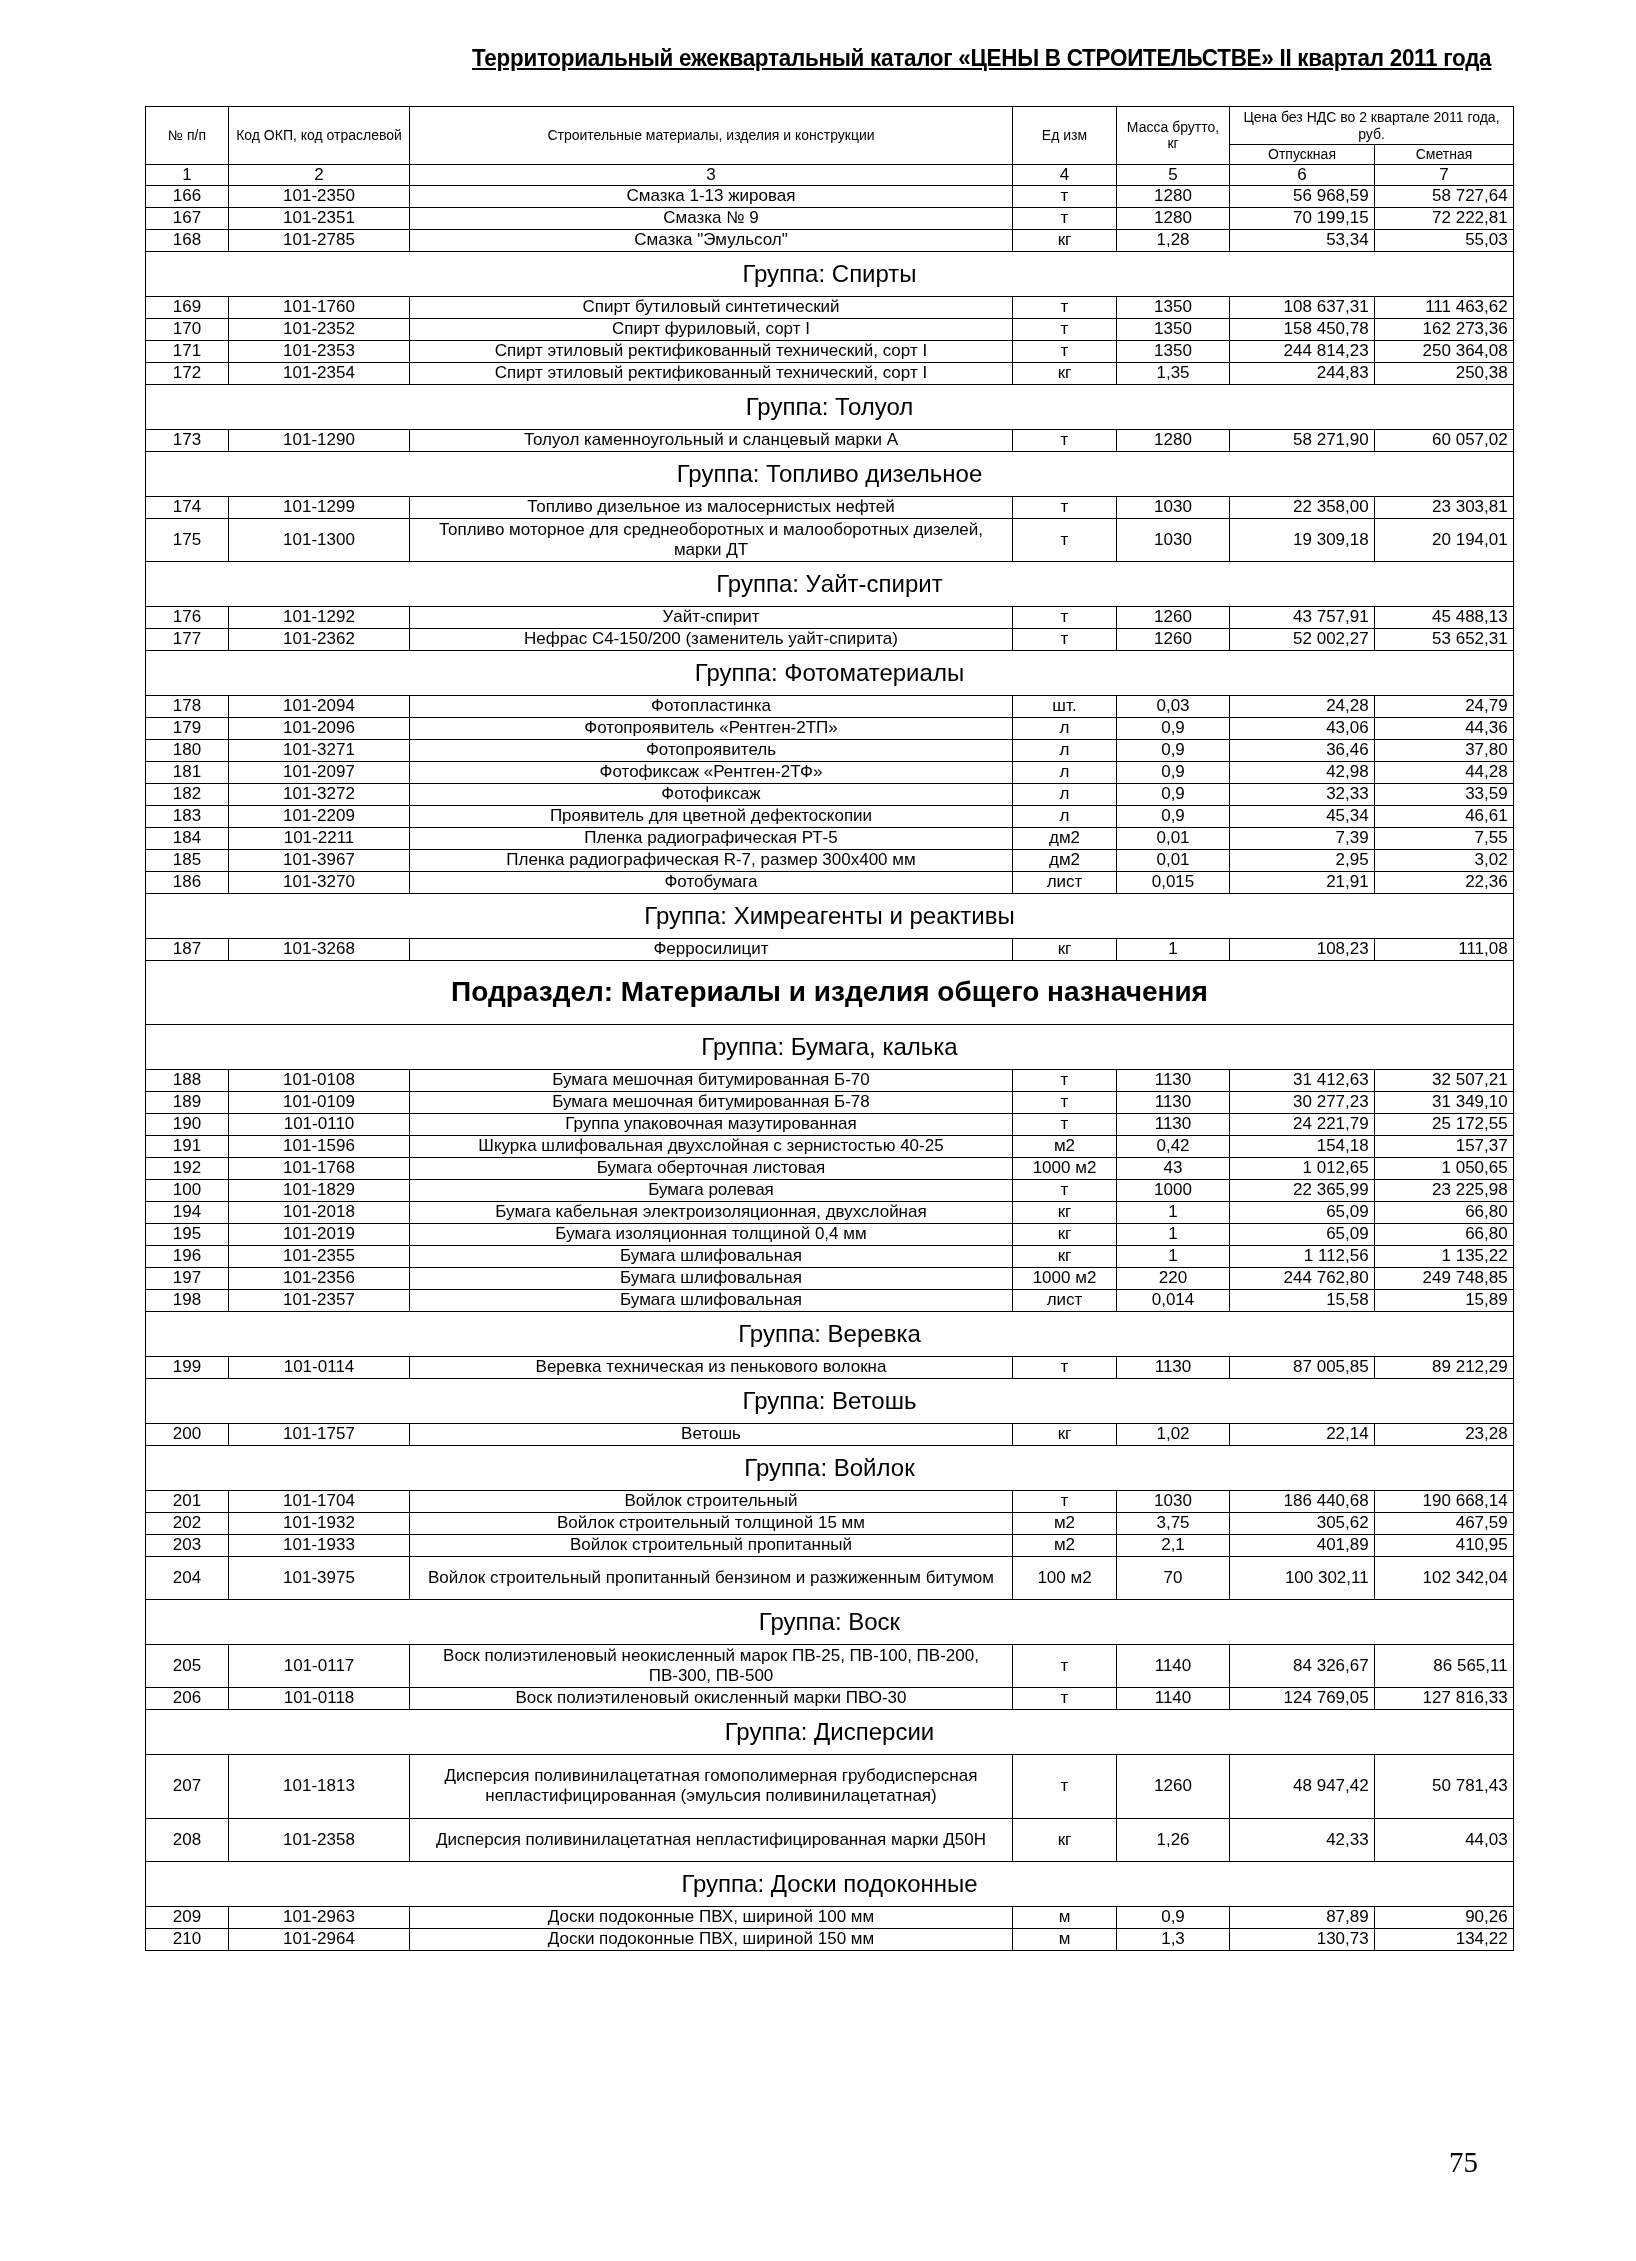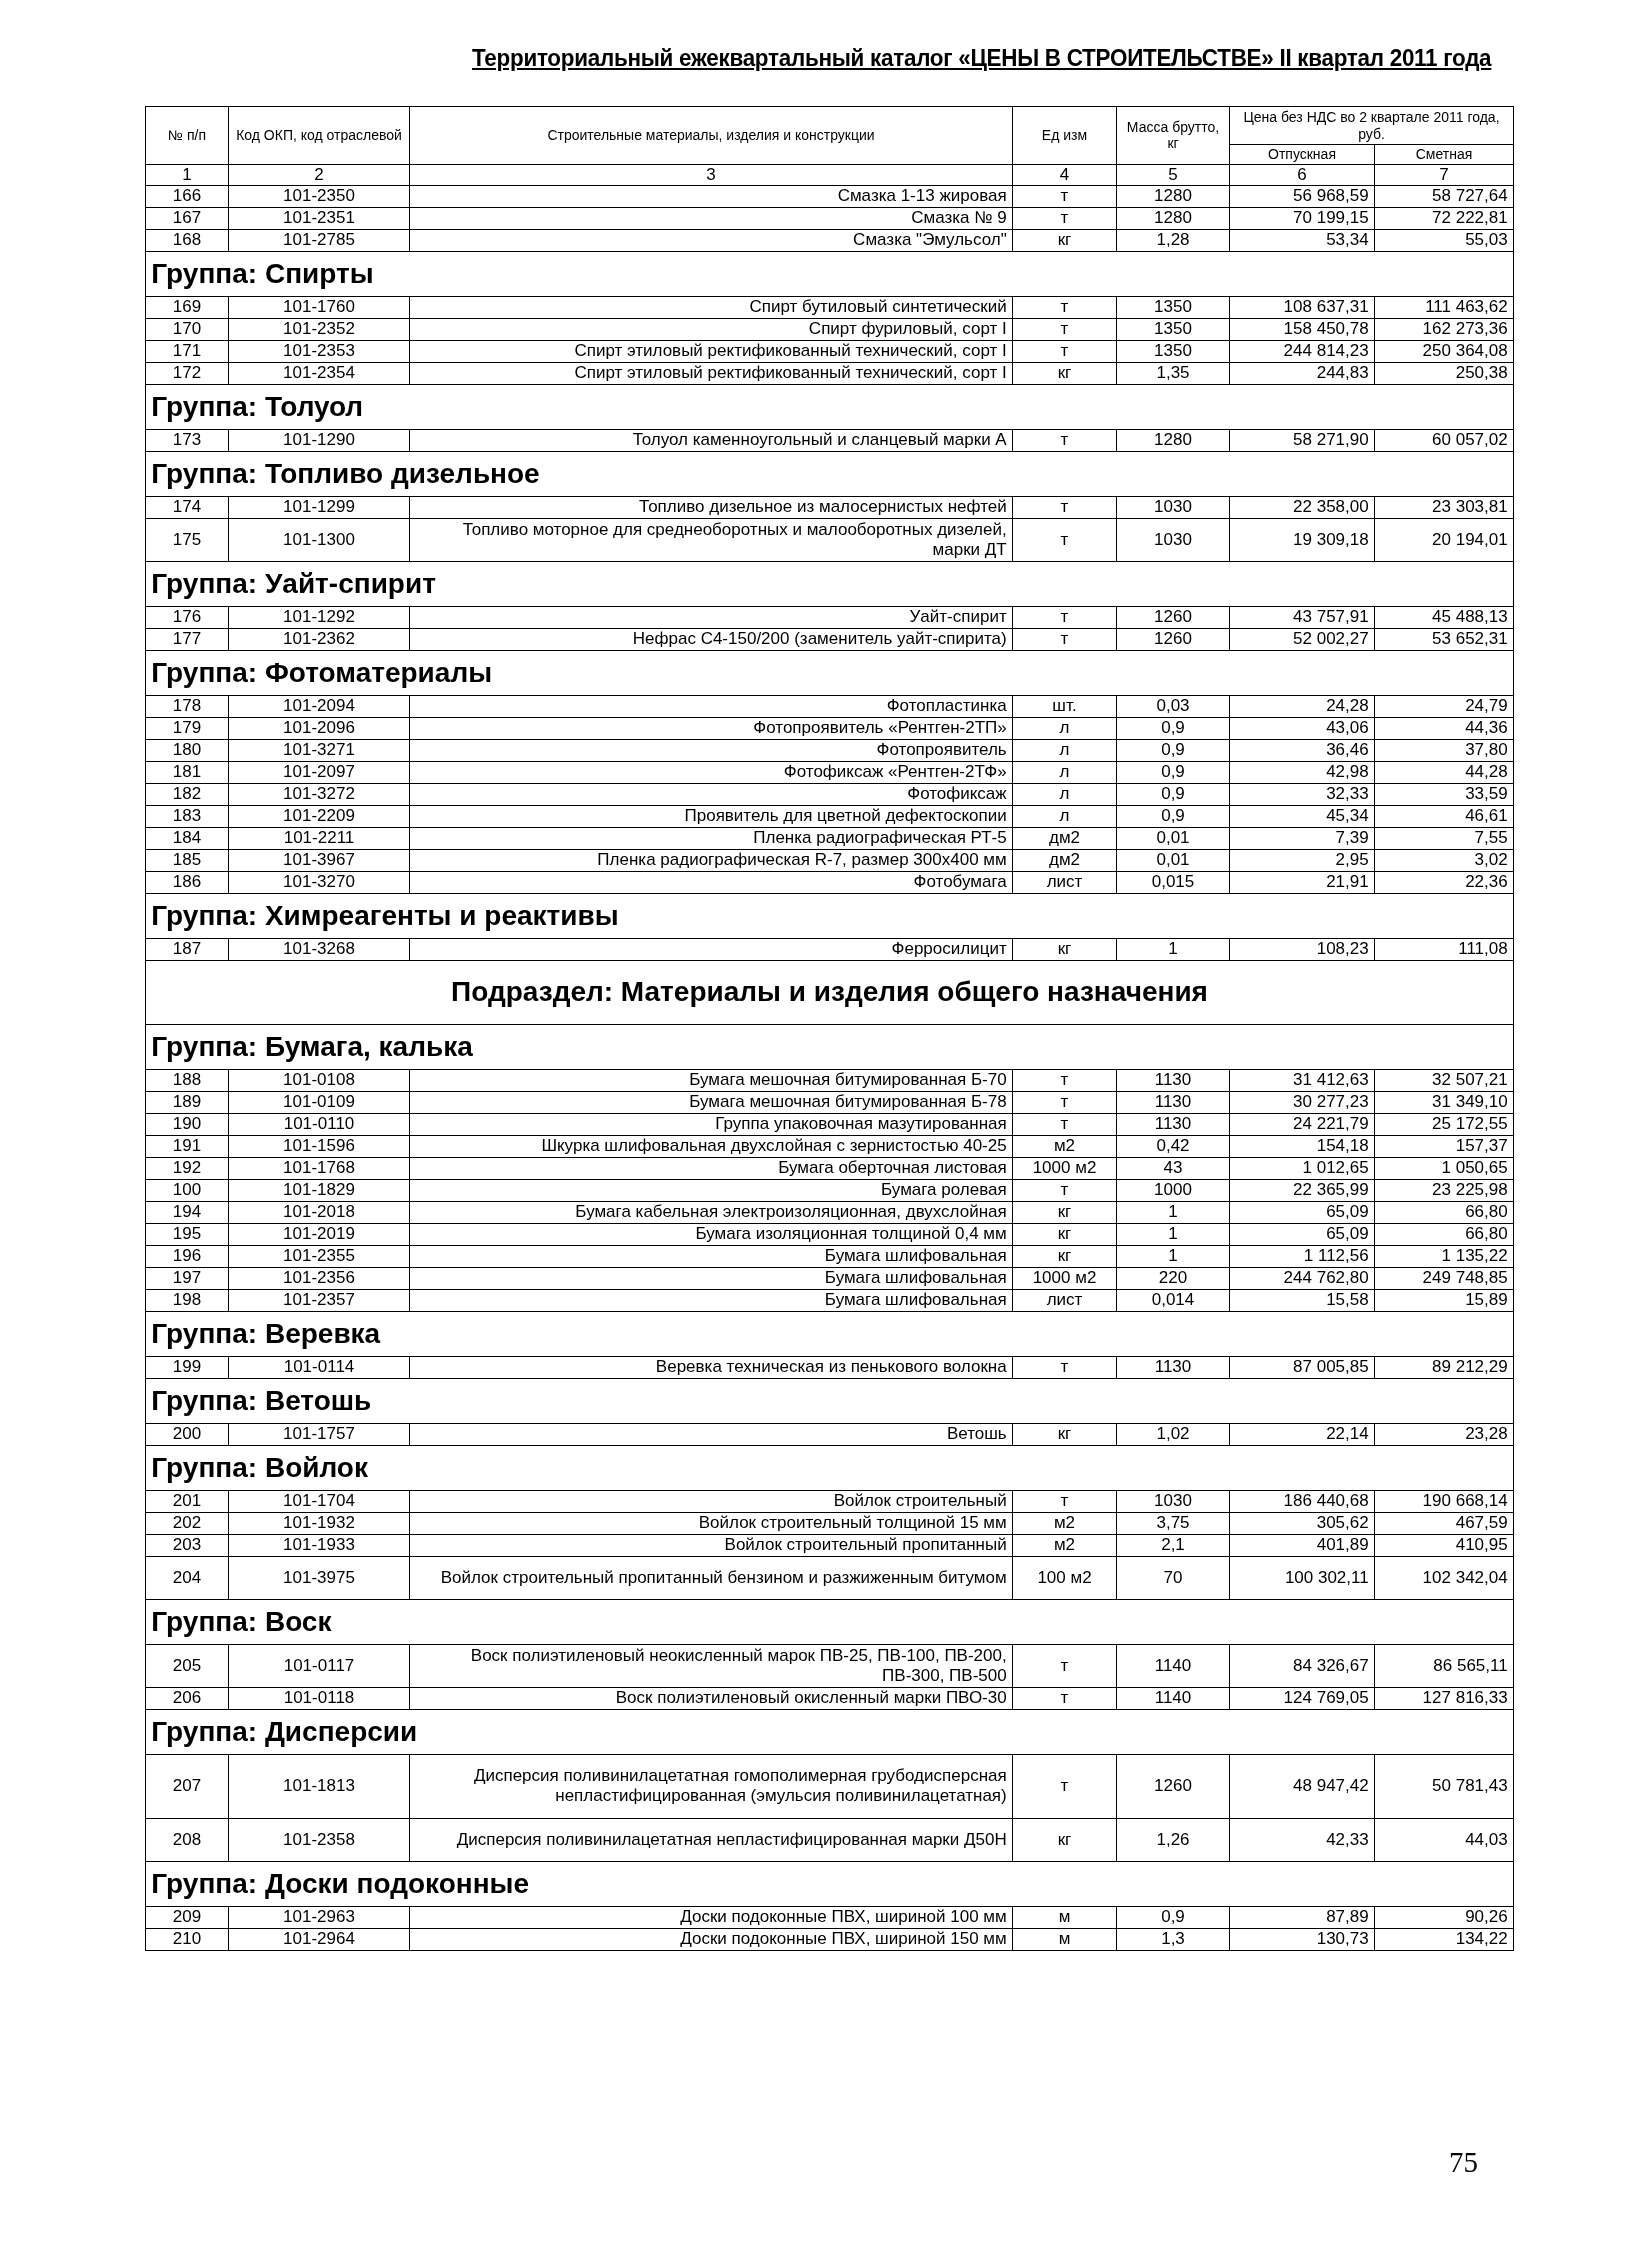--- a/index.html
+++ b/index.html
@@ -9,22 +9,22 @@
   table.catalog td, table.catalog th { border: 1.3px solid #000; padding: 0 5.3px; font-size: 17px; line-height: 20px; vertical-align: middle; overflow: hidden; }
   table.catalog th { font-weight: normal; font-size: 14px; line-height: 16.5px; text-align: center; }
   .hdr-top th { height: 37px; }
   .hdr-sub th { height: 18.5px; font-size: 14px; }
   .num-row td { height: 13.2px; font-size: 14px; line-height: 14.5px; text-align: center; }
   tr.item td { height: 21px; }
   tr.item.l2 td { height: 42px; }
   tr.item.l3 td { height: 63px; }
   td.c-no, td.c-code, td.c-unit, td.c-mass { text-align: center; }
   td.c-price { text-align: right; }
-  td.c-name { text-align: right; padding-left: 8px; }
-  tr.group td { height: 44px; text-align: left; font-weight: bold; font-size: 28px; border-left: 1.3px solid #000; border-right: 1.3px solid #000; }
+  td.c-name { text-align: center; padding-left: 8px; }
+  tr.group td { height: 44px; text-align: center; font-weight: normal; font-size: 24px; border-left: 1.3px solid #000; border-right: 1.3px solid #000; }
   tr.section td { height: 63px; text-align: center; font-weight: bold; font-size: 28px; margin-top: 40px; }
   .page-number { position: absolute; left: 1449px; top: 2138px; font-family: "Liberation Serif", "DejaVu Serif", serif; font-size: 29px; margin-top: 8px; }
 </style>
 </head>
 <body>
 
 <div class="page-title">Территориальный ежеквартальный каталог «ЦЕНЫ  В  СТРОИТЕЛЬСТВЕ» II квартал  2011 года</div>
 
 <table class="catalog">
   <colgroup>

